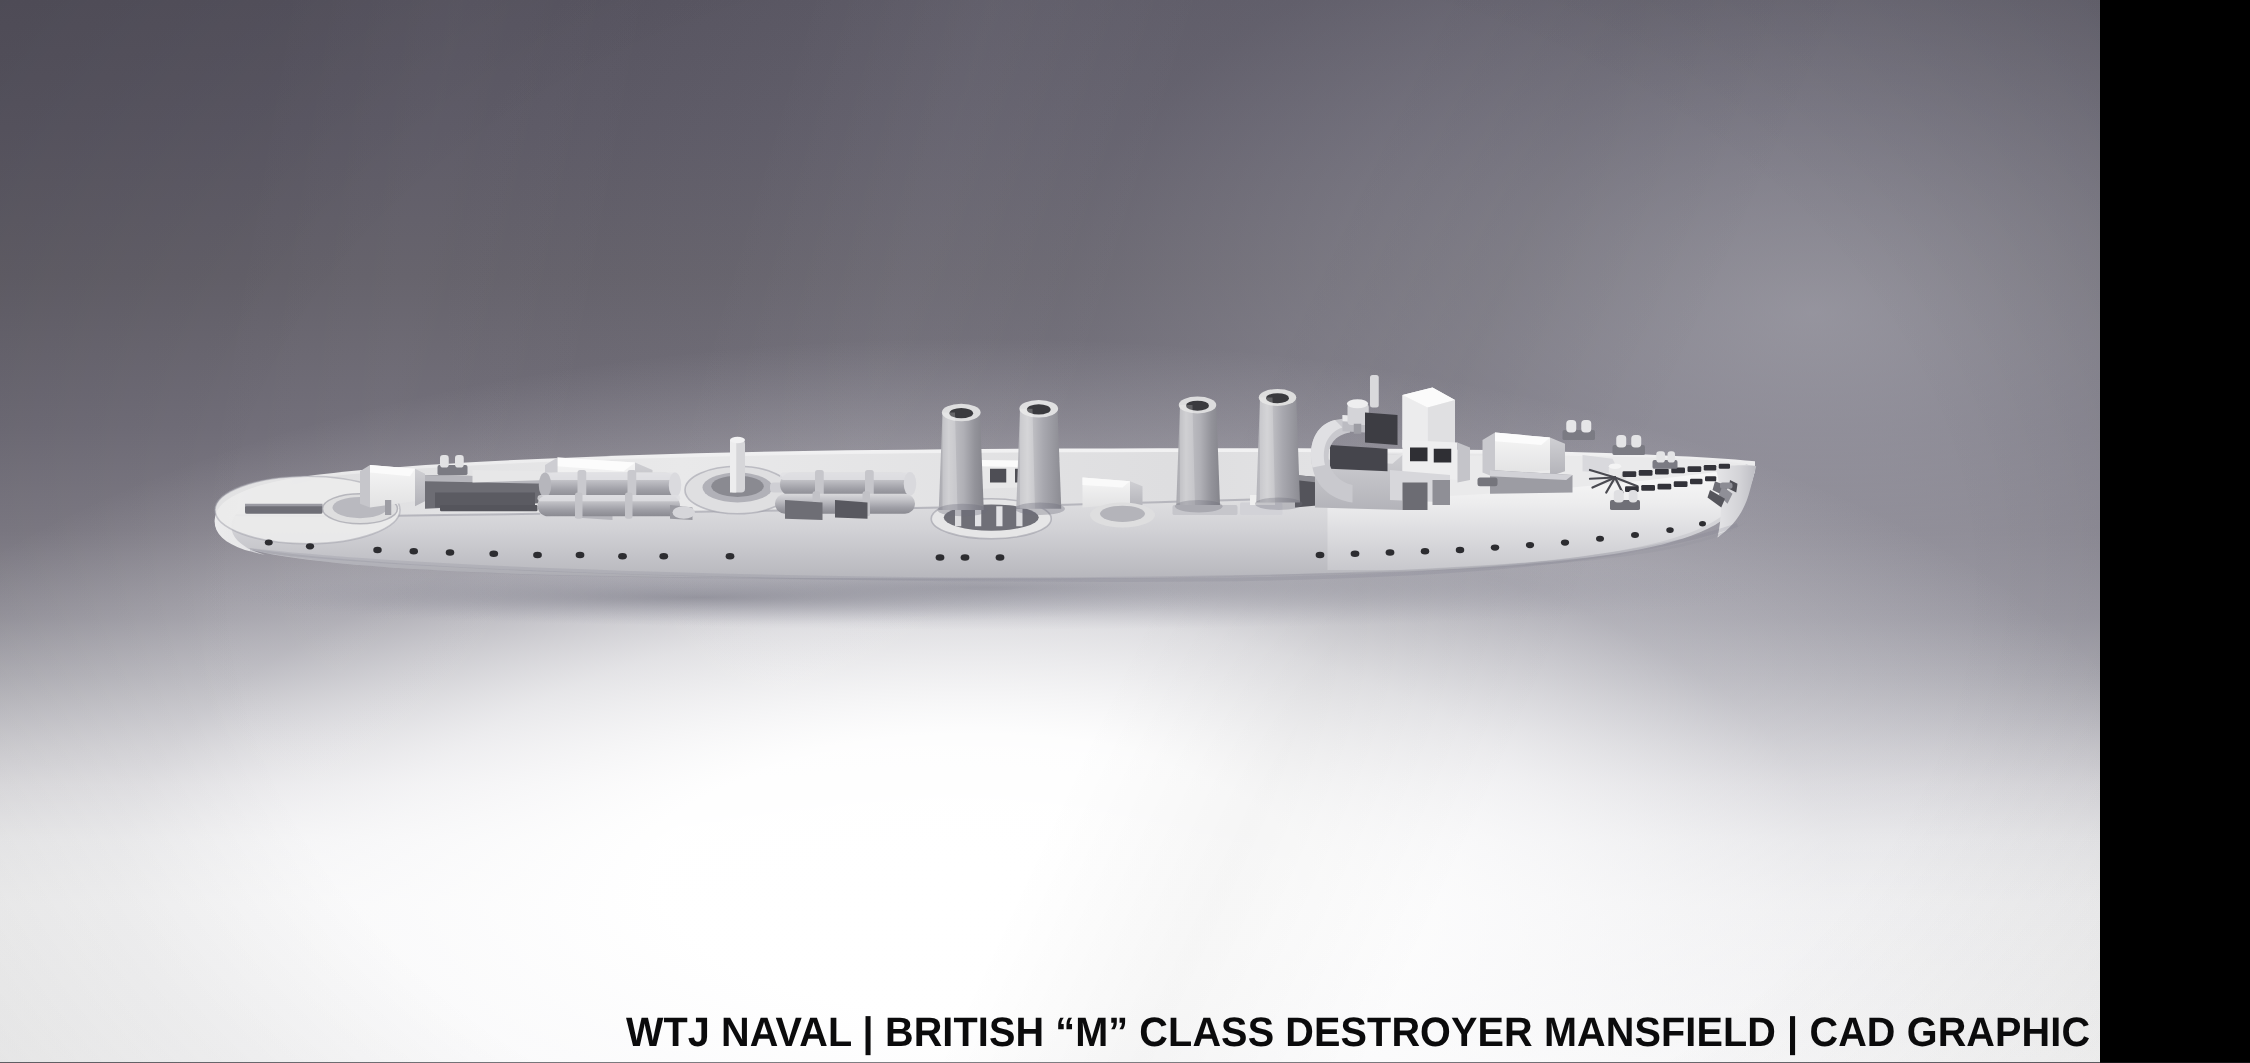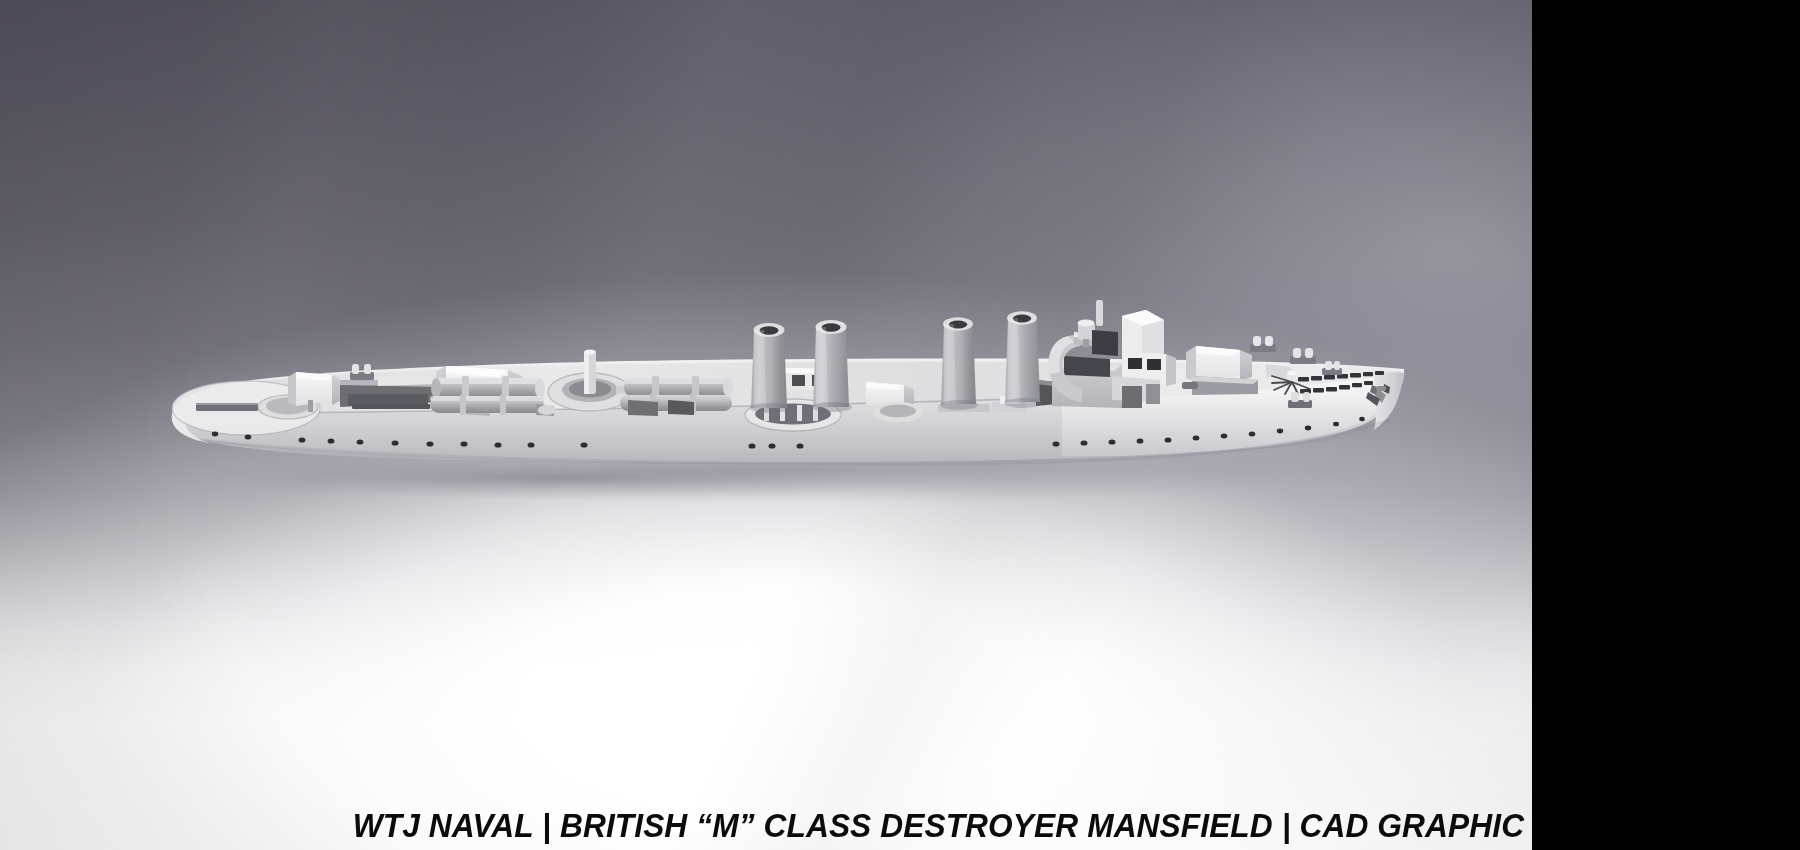--- a/index.html
+++ b/index.html
@@ -3,25 +3,24 @@
 <meta charset="utf-8">
 <title>WTJ Naval CAD Graphic</title>
 <style>
   html, body {
     margin: 0;
     padding: 0;
     background: #000;
   }
   #stage {
     position: relative;
-    width: 1532px;
+    width: 1680px;
     height: 850px;
     overflow: hidden;
     font-family: "Liberation Sans", sans-serif;
-    font-style: italic;
   }
 
   
   .backdrop {
     position: absolute;
     inset: 0;
     background:
       
       radial-gradient(ellipse 980px 430px at 780px 700px,
         rgba(255,255,255,1) 0%,

